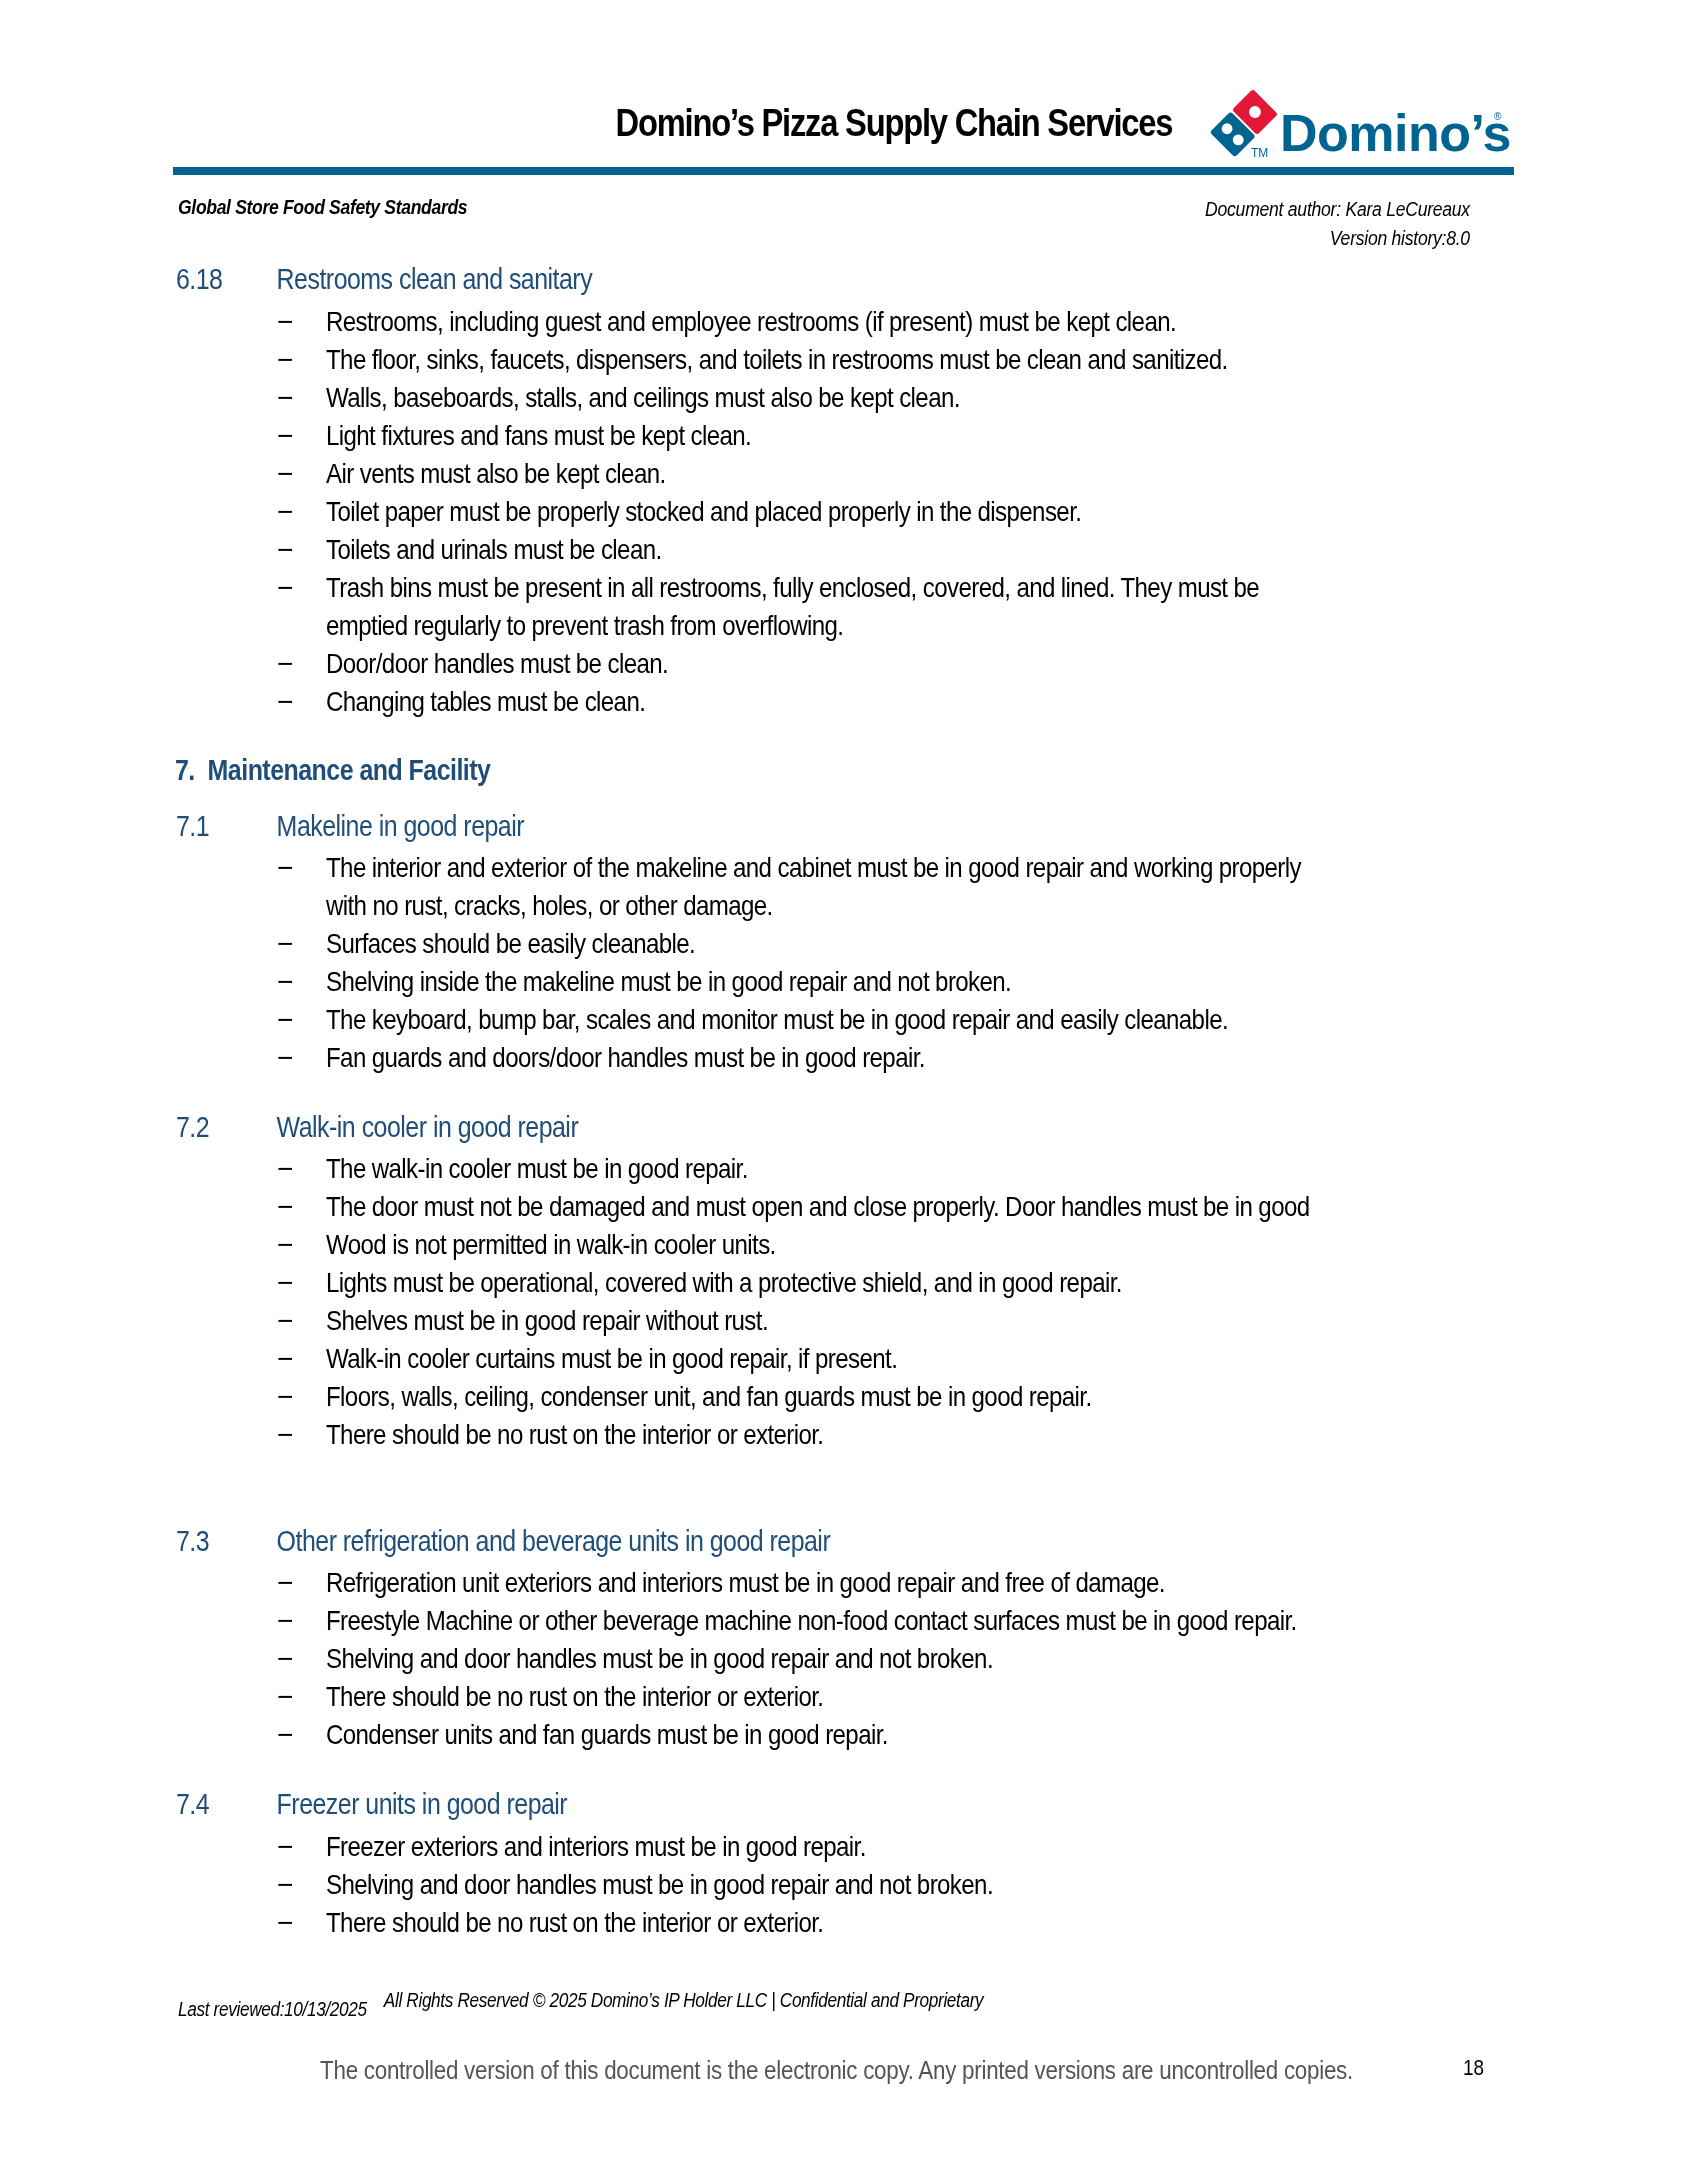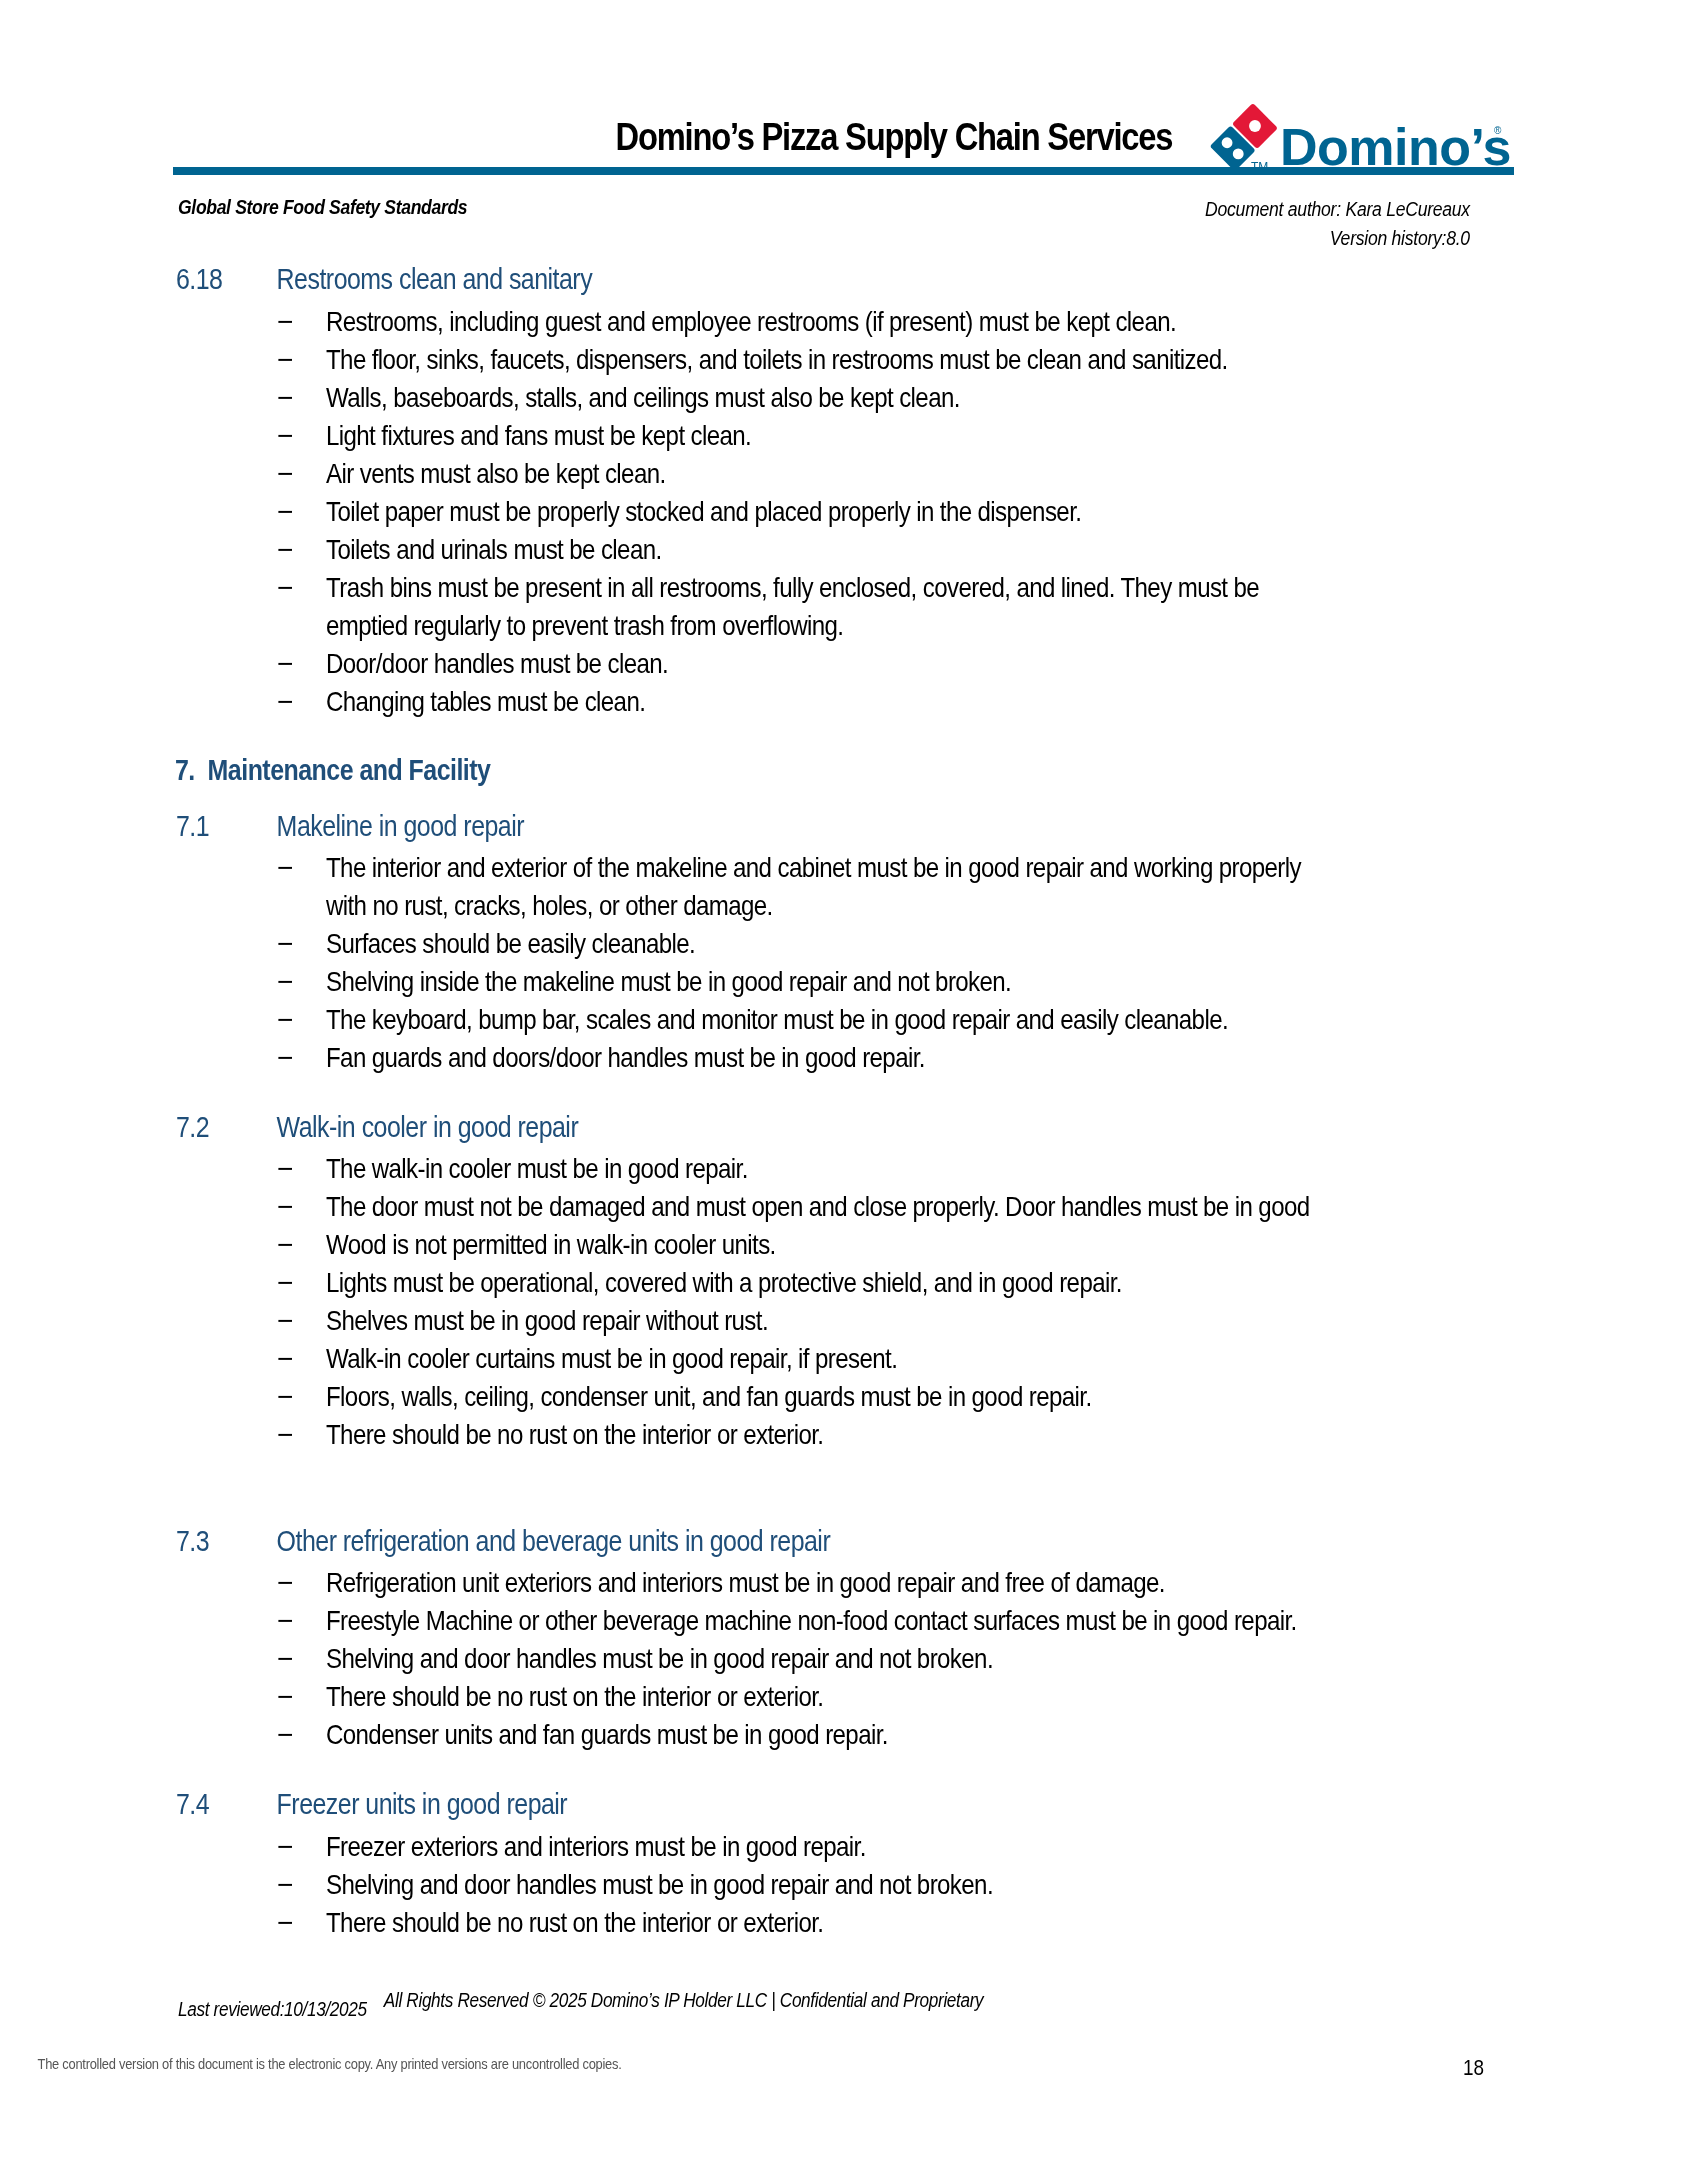--- a/index.html
+++ b/index.html
@@ -11,21 +11,21 @@
       width: 1683px;
       height: 2178px;
       position: relative;
       font-family: "Liberation Sans", sans-serif;
       color: #000;
       overflow: hidden;
     }
     .page-header {
       position: absolute;
       left: 173px;
-      top: 91px;
+      top: 77px;
       width: 1341px;
       height: 99px;
     }
     .header-title {
       position: absolute;
       right: 342px;
       top: 25px;
       font-family: "Liberation Sans", sans-serif;
       font-weight: bold;
       font-size: 38px;
@@ -175,21 +175,22 @@
       display: inline-block;
       transform: scaleX(0.86);
       letter-spacing: -0.4px;
       margin-left: 10px;
     }
     .footer-controlled {
       position: absolute;
       left: 0;
       width: 1683px;
       top: 2055px;
-      font-size: 15px;
+      text-align: center;
+      font-size: 26px;
       color: #555;
       white-space: nowrap;
     }
     .footer-controlled span {
       display: inline-block;
       transform: scaleX(0.86);
       letter-spacing: -0.3px;
       margin-left: -10px;
     }
     .page-number {

